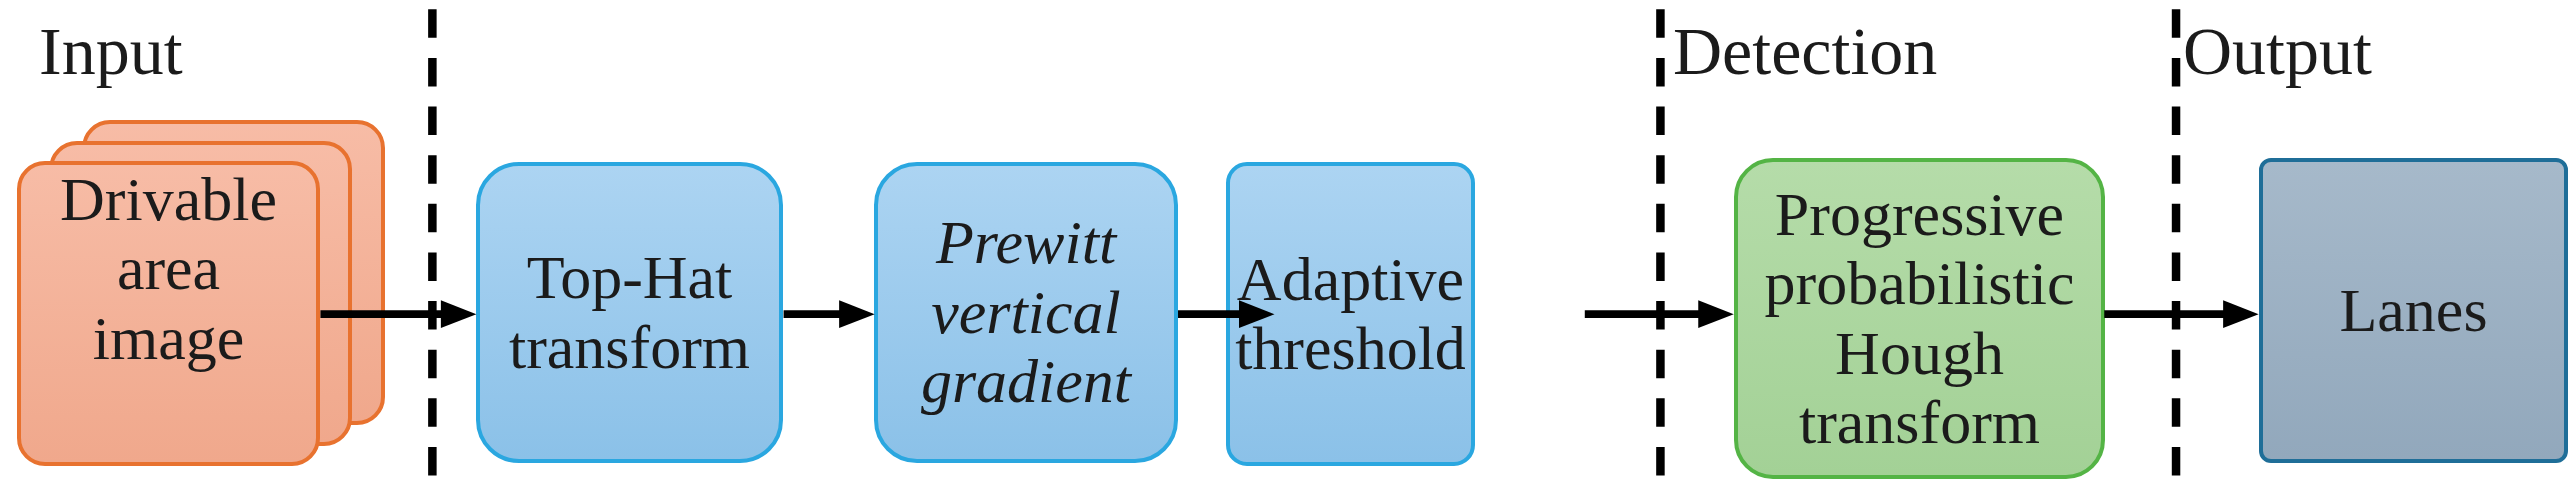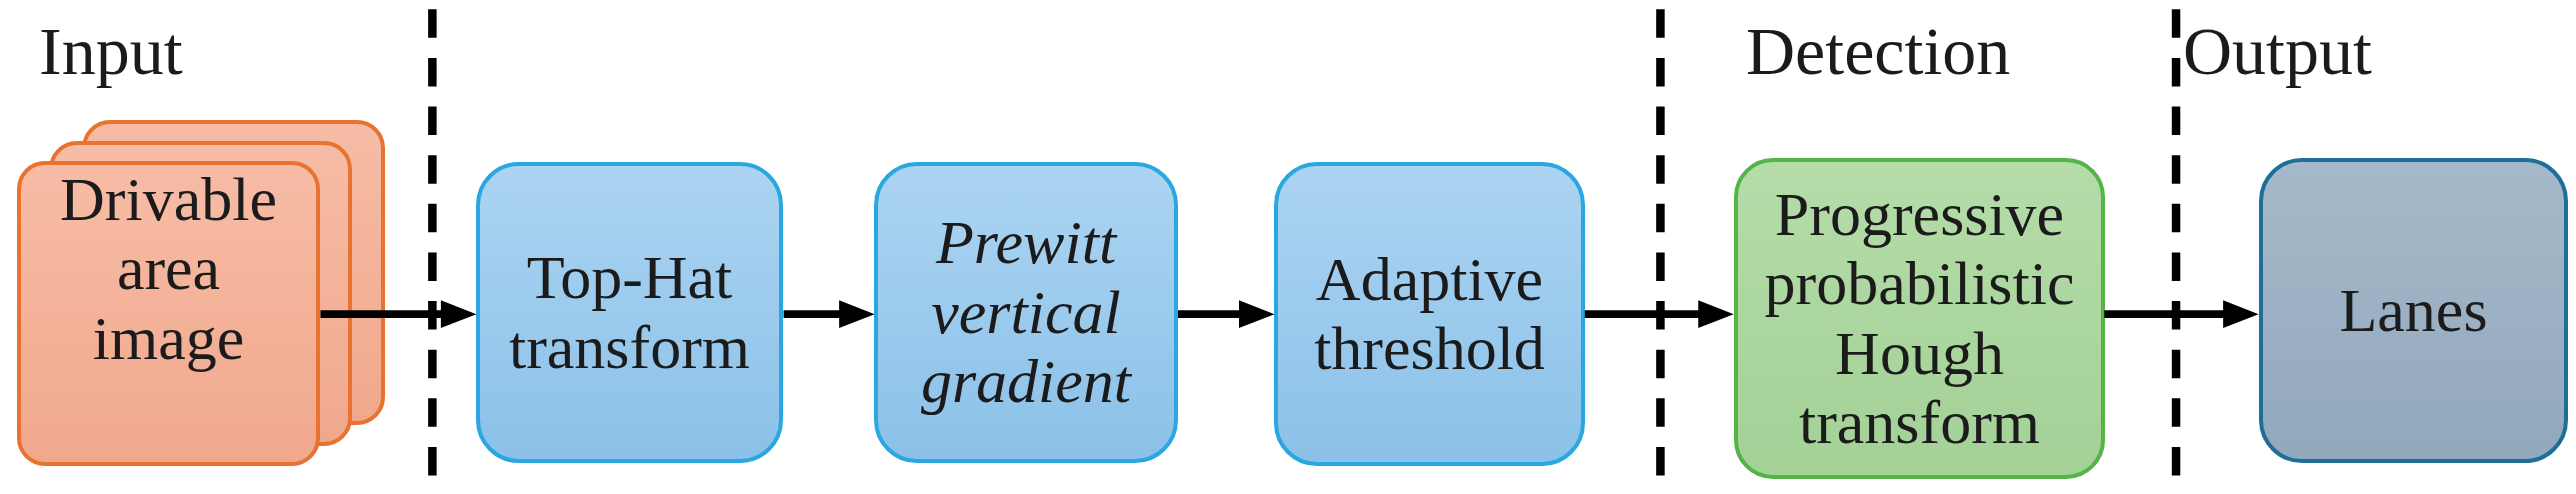--- a/index.html
+++ b/index.html
@@ -31,20 +31,21 @@
     border-color:var(--blue_border,#2aa7e0);
     background:linear-gradient(180deg,var(--blue_fill_top,#acd4f2),var(--blue_fill_bottom,#8bc1e8));
   }
   .green {
     border-color:var(--green_border,#54b445);
     background:linear-gradient(180deg,var(--green_fill_top,#b5dca9),var(--green_fill_bottom,#a3d196));
   }
   .slate {
     border-color:var(--output_border,#1f6e98);
     background:linear-gradient(180deg,var(--output_fill_top,#a6b9ca),var(--output_fill_bottom,#92a8bc));
+    border-radius:12px;
   }
   .card {
     position:absolute;
     box-sizing:border-box;
     width:303px; height:305px;
     border:4.6px solid var(--orange_border,#e8722f);
     border-radius:28px;
     background:linear-gradient(180deg,var(--orange_fill_top,#f7bca6),var(--orange_fill_bottom,#f0a88c));
     display:flex; align-items:flex-start; justify-content:center;
   }
@@ -55,21 +56,21 @@
   }
   .ink   { stroke:var(--arrow,#000000); }
   .inkfill { fill:var(--arrow,#000000); }
 </style>
 </head>
 <body>
 
 <div class="canvas">
 
   <div class="hdr" style="left:39px;   width:309px;">Input</div>
-  <div class="hdr" style="left:1746px; width:463px;">Detection</div>
+  <div class="hdr" style="left:1673px; width:463px;">Detection</div>
   <div class="hdr" style="left:2183px; width:463px;">Output</div>
 
   <div>
     <div class="card" style="left:82px; top:120px;"></div>
     <div class="card" style="left:49px;  top:141px;"></div>
     <div class="card" style="left:17px;  top:161px;">
       <div class="node-label" style="width:239px;">Drivable
 area
 image</div>
     </div>
@@ -77,21 +78,21 @@
 
   <div class="node blue" style="left:476px;  top:162px; width:307px; height:301px;">
     <div class="node-label" style="width:270px;">Top-Hat
 transform</div>
   </div>
   <div class="node blue" style="left:874px; top:162px; width:304px; height:301px;">
     <div class="node-label" style="width:255px;font-style:italic;">Prewitt
 vertical
 gradient</div>
   </div>
-  <div class="node blue" style="left:1274px; top:162px; width:311px; height:304px;">
+  <div class="node blue" style="left:1226px; top:162px; width:249px; height:304px;border-radius:21px;">
     <div class="node-label" style="width:270px;">Adaptive
 threshold</div>
   </div>
 
   <div class="node green" style="left:1734px; top:158px; width:371px; height:321px; border-radius:39px;">
     <div class="node-label" style="width:332px;">Progressive
 probabilistic
 Hough
 transform</div>
   </div>

